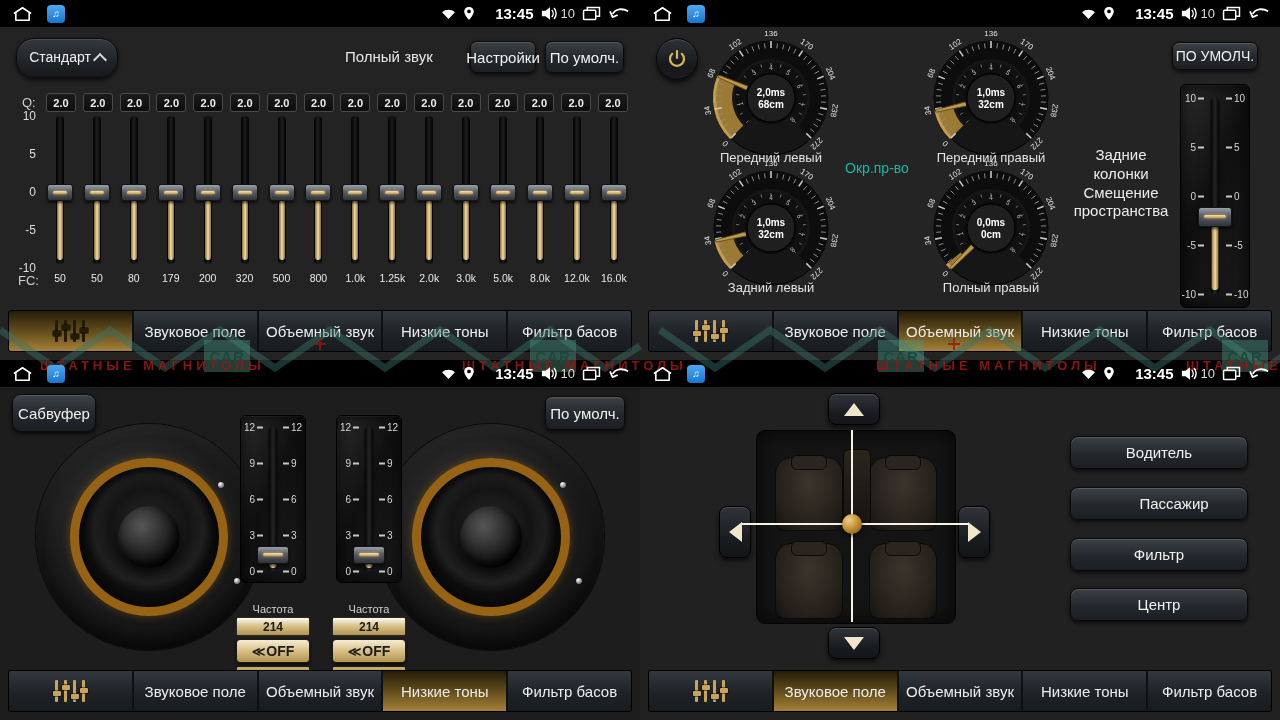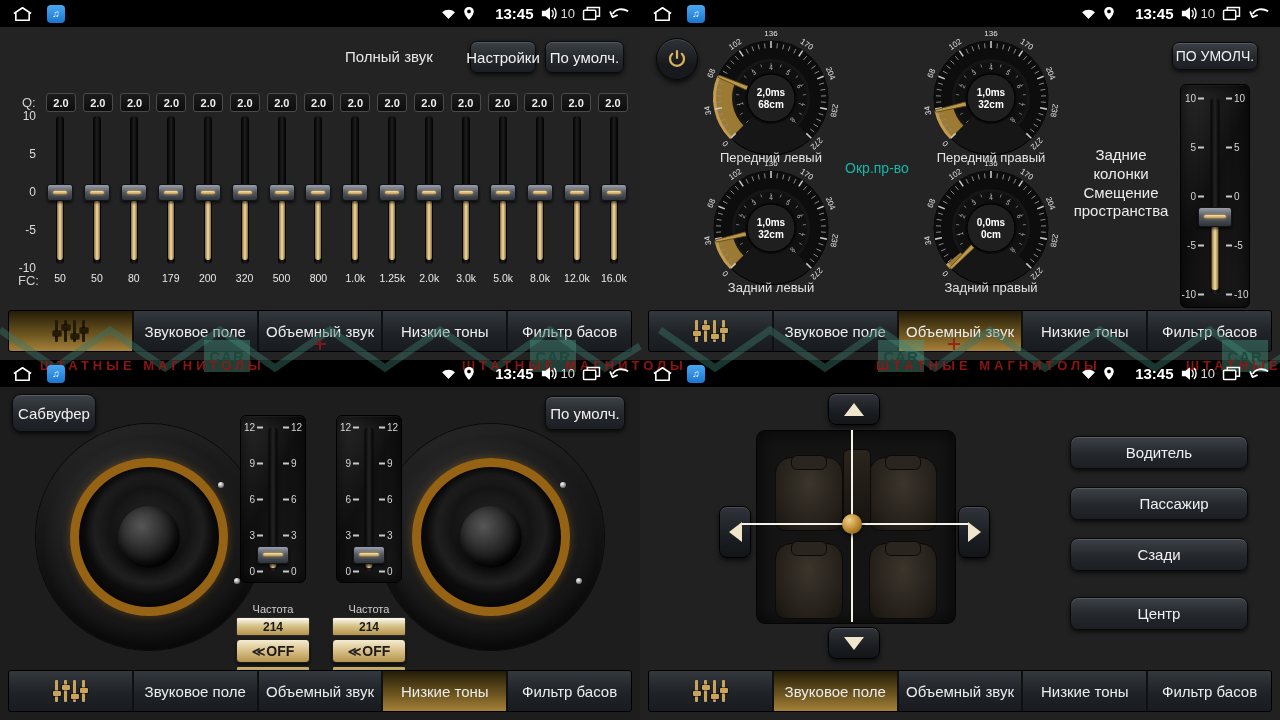--- a/index.html
+++ b/index.html
@@ -169,21 +169,21 @@
   .ar-up{left:188px;top:33px;width:50px;height:30px;}
   .ar-down{left:188px;top:267px;width:50px;height:30px;}
   .ar-left{left:79px;top:146px;width:30px;height:50px;}
   .ar-right{left:318px;top:146px;width:30px;height:50px;}
   .tri{width:0;height:0;}
   .tri-up{border-left:10px solid transparent;border-right:10px solid transparent;border-bottom:13px solid #efe6cb;}
   .tri-down{border-left:10px solid transparent;border-right:10px solid transparent;border-top:13px solid #efe6cb;}
   .tri-left{border-top:10px solid transparent;border-bottom:10px solid transparent;border-right:13px solid #efe6cb;}
   .tri-right{border-top:10px solid transparent;border-bottom:10px solid transparent;border-left:13px solid #efe6cb;}
   .pos-btn{left:430px;width:178px;height:33px;border-radius:8px;}
-  .pb-0{top:76px;}.pb-1{top:127px;padding-left:30px;}.pb-2{top:178px;}.pb-3{top:237px;}
+  .pb-0{top:76px;}.pb-1{top:127px;padding-left:30px;}.pb-2{top:178px;}.pb-3{top:228px;}
 
   
   .watermark{position:absolute;left:0;top:318px;width:1280px;height:62px;z-index:40;
              pointer-events:none;overflow:hidden;}
   .wm-car{position:absolute;top:22px;width:46px;height:32px;background:rgba(74,150,132,.42);
        color:rgba(26,74,60,.95);font-weight:bold;font-size:15px;letter-spacing:1px;
        display:flex;align-items:center;justify-content:center;}
   .wm-text{position:absolute;top:40px;font-size:13px;font-weight:bold;letter-spacing:4px;
        color:rgba(148,22,18,.95);white-space:nowrap;}
 </style>
@@ -226,20 +226,24 @@
           </svg>
     </span>
     <span class="sb-ico">
       <svg viewBox="0 0 24 14" width="22" height="13">
             <path d="M22 4.5 C15.5 0.8 8 2 5.2 7.5" fill="none" stroke="#fff" stroke-width="2"></path>
             <path d="M2.2 4.8 L5 11 L10.5 8.6" fill="none" stroke="#fff" stroke-width="2" stroke-linejoin="round"></path>
           </svg>
     </span>
   </div>
 </div>
+  <div class="preset-pill">
+    <span class="preset-text">Стандарт</span>
+    <span class="caret-up"></span>
+  </div>
   <div class="mode-label">Полный звук</div>
   <div class="btn settings-btn">Настройки</div>
   <div class="btn default-btn-tl">По умолч.</div>
   <div class="row-label" style="left:22px;top:95px">Q:</div>
   <div class="q-row">
       <div class="qbox">2.0</div>
       <div class="qbox">2.0</div>
       <div class="qbox">2.0</div>
       <div class="qbox">2.0</div>
       <div class="qbox">2.0</div>
@@ -776,21 +780,21 @@
         <text x="75" y="38" fill="#b8b8b8" font-size="6.5" text-anchor="middle" dominant-baseline="middle" transform="rotate(0 75 38)">4</text>
         <text x="91.66710699058807" y="43.055911630923646" fill="#b8b8b8" font-size="6.5" text-anchor="middle" dominant-baseline="middle" transform="rotate(33.75 91.66710699058807 43.055911630923646)">5</text>
         <text x="102.7163859753386" y="56.51949702904731" fill="#b8b8b8" font-size="6.5" text-anchor="middle" dominant-baseline="middle" transform="rotate(67.5 102.7163859753386 56.51949702904731)">6</text>
         <text x="104.42355841209691" y="73.85270966048385" fill="#b8b8b8" font-size="6.5" text-anchor="middle" dominant-baseline="middle" transform="rotate(101.25 104.42355841209691 73.85270966048385)">7</text>
         <text x="96.21320343559643" y="89.21320343559643" fill="#b8b8b8" font-size="6.5" text-anchor="middle" dominant-baseline="middle" transform="rotate(135 96.21320343559643 89.21320343559643)">8</text>
         <polygon points="72,76 78,76 76.2,11 73.8,11" fill="#c09a4c" stroke="#5f4a1c" stroke-width="0.8" transform="rotate(-135 75 68)"></polygon>
         <circle cx="75" cy="68" r="26" fill="#0b0b0b"></circle>
         <circle cx="75" cy="68" r="24" fill="#1f1f1f" stroke="#000" stroke-width="1"></circle>
         <text x="75" y="66" fill="#fff" font-size="10" font-weight="bold" text-anchor="middle">0,0ms</text>
         <text x="75" y="78" fill="#fff" font-size="10" font-weight="bold" text-anchor="middle">0cm</text>
-      </svg><div class="gauge-label">Задний правый</div></div>
+      </svg><div class="gauge-label">Полный правый</div></div>
   <div class="center-label">Окр.пр-во</div>
   <div class="btn default-btn-tr">ПО УМОЛЧ.</div>
   <div class="rear-text">Задние колонки Смещение пространства</div>
   <div class="vslider tr-slider">
       <div class="vs-scale vs-l">
         <span style="top:0.0%">10<b></b></span>
         <span style="top:25.0%">5<b></b></span>
         <span style="top:50.0%">0<b></b></span>
         <span style="top:75.0%">-5<b></b></span>
         <span style="top:100.0%">-10<b></b></span>
@@ -1029,21 +1033,21 @@
       <span class="tri tri-down"></span>
     </div>
   <div class="arrow-btn ar-left">
       <span class="tri tri-left"></span>
     </div>
   <div class="arrow-btn ar-right">
       <span class="tri tri-right"></span>
     </div>
   <div class="btn pos-btn pb-0">Водитель</div>
   <div class="btn pos-btn pb-1">Пассажир</div>
-  <div class="btn pos-btn pb-2">Сзади</div>
+  <div class="btn pos-btn pb-2">Фильтр</div>
   <div class="btn pos-btn pb-3">Центр</div>
   <div class="tabbar">
       <div class="tab tab-icon">
         <span class="eqicon">
           <span class="ebar" style="left:4px">
             <i style="top:11px"></i>
           </span>
           <span class="ebar" style="left:13px">
             <i style="top:5px"></i>
           </span>

